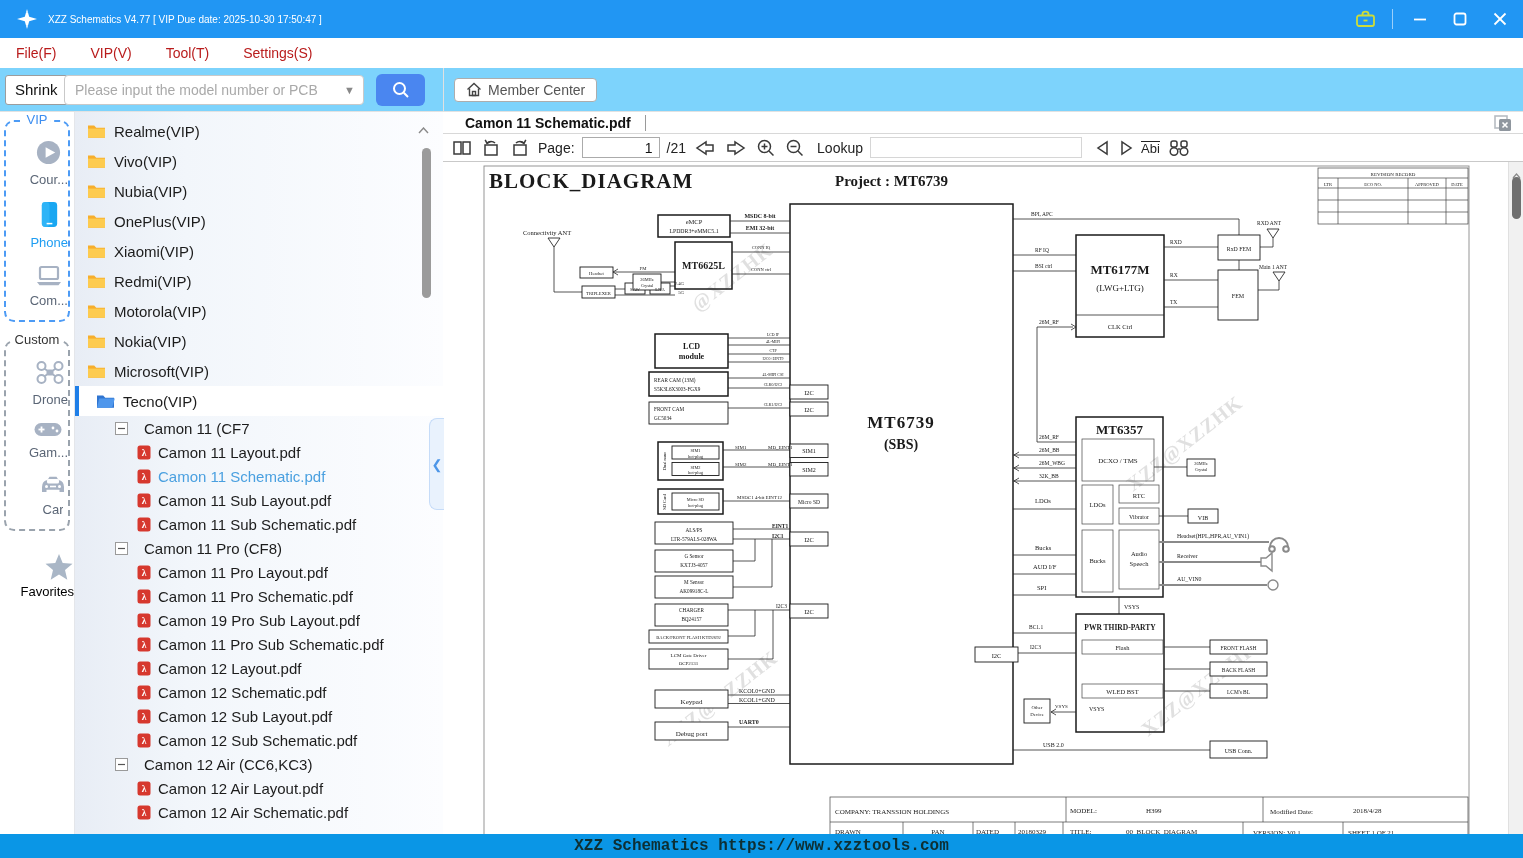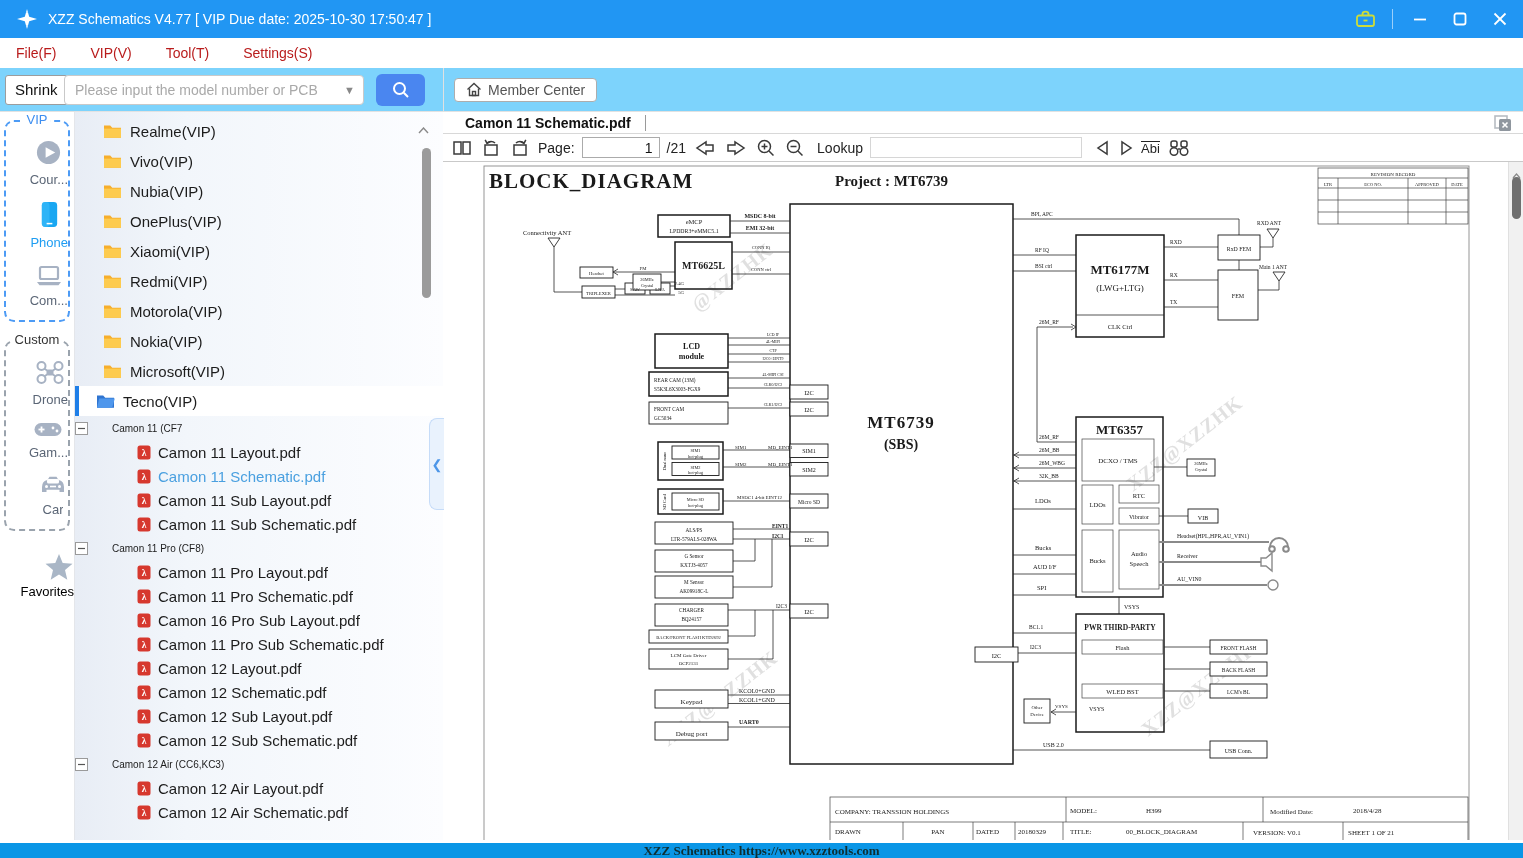--- a/index.html
+++ b/index.html
@@ -1,20 +1,20 @@
 <!DOCTYPE html>
 <html><head>
 <meta charset="utf-8">
 <style>
   *{box-sizing:border-box;margin:0;padding:0}
   html,body{width:1523px;height:858px;overflow:hidden;font-family:"Liberation Sans",sans-serif;background:#fff;position:relative}
   
   #titlebar{height:38px;background:#2196f3;display:flex;align-items:center;color:#fff;padding:0 10px}
   #titlebar .app-icon{margin:0 10px 0 6px;display:flex}
-  #titlebar .t-title{font-size:14px}
+  #titlebar .t-title{font-size:10px}
   #titlebar .win-controls{margin-left:auto;display:flex;align-items:center;gap:14px}
   #titlebar .sep{width:1px;height:20px;background:rgba(255,255,255,.55)}
   .wbtn{display:flex;align-items:center;justify-content:center;width:26px;height:26px;cursor:pointer}
   
   #menubar{height:30px;display:flex;align-items:center;gap:34px;padding-left:16px;font-size:14px;color:#b91c1c;background:#fff}
   .menu-item{cursor:pointer}
   
   #searchrow{height:44px;position:relative;border-bottom:1px solid #e2e2e2;background:#7dd3fc}
   #shrink-btn{position:absolute;left:5px;top:7px;height:30px;padding:0 9px;border:1px solid #9c9c9c;border-radius:3px;background:#fff;font-size:15px;line-height:28px;color:#111;cursor:pointer}
   #search-box{position:absolute;left:64px;top:7px;width:300px;height:30px;border:1px solid #c9c9c9;border-radius:4px;display:flex;align-items:center;background:#fff}
@@ -33,23 +33,23 @@
   .side-group.custom{margin-top:18px}
   .group-tag{position:absolute;top:-10px;left:50%;transform:translateX(-50%);background:#fff;padding:0 3px;font-size:13px;color:#333;white-space:nowrap}
   .side-group.vip .group-tag{color:#3d8ef0}
   .side-item{display:flex;flex-direction:column;align-items:center;margin:5px 0 8px;font-size:13px;color:#5b6676;cursor:pointer;max-width:66px}
   .side-item .lbl{margin-top:3px;white-space:nowrap;overflow:hidden;text-overflow:ellipsis;max-width:62px}
   .side-item.active .lbl{color:#1e9df2}
   #favorites{display:flex;flex-direction:column;align-items:flex-end;margin-top:22px;font-size:13px;color:#000000;cursor:pointer}
   
   #tree{width:368px;position:relative;background:linear-gradient(90deg,#e8edf5 0,#f2f6fb 30%,#fcfdff 100%);overflow:hidden;padding-top:4px}
   .row{display:flex;align-items:center;cursor:pointer;white-space:nowrap}
-  .row.folder{height:30px;padding-left:28px;font-size:15px;color:#1c1c1c;gap:8px}
+  .row.folder{height:30px;padding-left:12px;font-size:15px;color:#1c1c1c;gap:8px}
   .row.folder.selected{background:#fff;border-left:4px solid #1f7fe8;padding-left:17px}
-  .row.group{height:24px;font-size:10px;color:#1c1c1c;gap:24px}
+  .row.group{height:24px;padding-left:40px;font-size:15px;color:#1c1c1c;gap:16px}
   .row.file{height:24px;padding-left:62px;font-size:15px;color:#1c1c1c;gap:7px}
   .row.file.active .lbl{color:#4aa0e0}
   .tree-up{position:absolute;top:8px;right:14px}
   .tree-thumb{position:absolute;right:12px;top:36px;width:9px;height:150px;border-radius:5px;background:#9b9b9b}
   #collapse-tab{position:absolute;left:429px;top:306px;width:15px;height:92px;background:#e9f2fd;border:1px solid #c6dcf8;border-right:none;border-radius:8px 0 0 8px;display:flex;align-items:center;justify-content:center;color:#4d96e8;font-size:13px;cursor:pointer;z-index:5}
   
   #viewer{flex:1;position:relative;background:#fff}
   #tabrow{height:22px;display:flex;align-items:center;border-bottom:1px solid #d8d8d8;position:relative}
   #doc-tab{font-size:14px;font-weight:bold;color:#111;padding:0 14px 0 22px;cursor:pointer}
   #tab-sep{width:1px;height:16px;background:#9a9a9a}
@@ -67,21 +67,21 @@
   .st{font-family:"Liberation Serif","DejaVu Serif",serif;fill:#1a1a1a}
   .bold{font-weight:bold}
   .wm{fill:#cdcdcd;opacity:.6;font-weight:bold;letter-spacing:2px}
   .t-big{letter-spacing:1px}
   .ln{stroke:#2a2a2a;stroke-width:.8;fill:none}
   .lng{stroke:#8a8a8a;stroke-width:2;fill:none}
   .bx{fill:none;stroke:#1a1a1a;stroke-width:1.5}
   .sb{fill:#fff;stroke:#1a1a1a;stroke-width:.9}
   .sb2{fill:none;stroke:#444;stroke-width:.7}
   
-  #statusbar{position:absolute;left:0;right:0;bottom:0;height:15px;background:#0a96e6;display:flex;align-items:center;justify-content:center;font-family:Liberation Serif, serif;font-weight:bold;font-size:13px;color:#0e2f33}
+  #statusbar{position:absolute;left:0;right:0;bottom:0;height:24px;background:#0a96e6;display:flex;align-items:center;justify-content:center;font-family:Liberation Mono, monospace;font-weight:bold;font-size:16px;color:#0e2f33}
 </style>
 </head>
 <body>
 
 <div id="titlebar">
   <span class="app-icon">
     <svg width="22" height="22" viewBox="0 0 22 22">
         <polygon points="11,1 13.2,8.8 21,11 13.2,13.2 11,21 8.8,13.2 1,11 8.8,8.8" fill="#fff"></polygon>
         <circle cx="11" cy="4" r="1" fill="#bfe3ff"></circle>
         <circle cx="11" cy="18" r="1" fill="#bfe3ff"></circle>
@@ -389,21 +389,21 @@
         </span>
         <span class="lbl">Camon 11 Pro Schematic.pdf</span>
       </div>
       <div class="row file">
         <span style="display:flex">
           <svg width="14" height="15" viewBox="0 0 14 15">
             <rect x="0.5" y="0.5" width="13" height="14" rx="2.5" fill="#d6382e"></rect>
             <text x="7" y="11.2" font-size="9.5" font-weight="bold" fill="#fff" text-anchor="middle" font-family="Liberation Serif,serif">λ</text>
           </svg>
         </span>
-        <span class="lbl">Camon 16 Pro Sub Layout.pdf</span>
+        <span class="lbl">Camon 19 Pro Sub Layout.pdf</span>
       </div>
       <div class="row file">
         <span style="display:flex">
           <svg width="14" height="15" viewBox="0 0 14 15">
             <rect x="0.5" y="0.5" width="13" height="14" rx="2.5" fill="#d6382e"></rect>
             <text x="7" y="11.2" font-size="9.5" font-weight="bold" fill="#fff" text-anchor="middle" font-family="Liberation Serif,serif">λ</text>
           </svg>
         </span>
         <span class="lbl">Camon 11 Pro Sub Schematic.pdf</span>
       </div>

